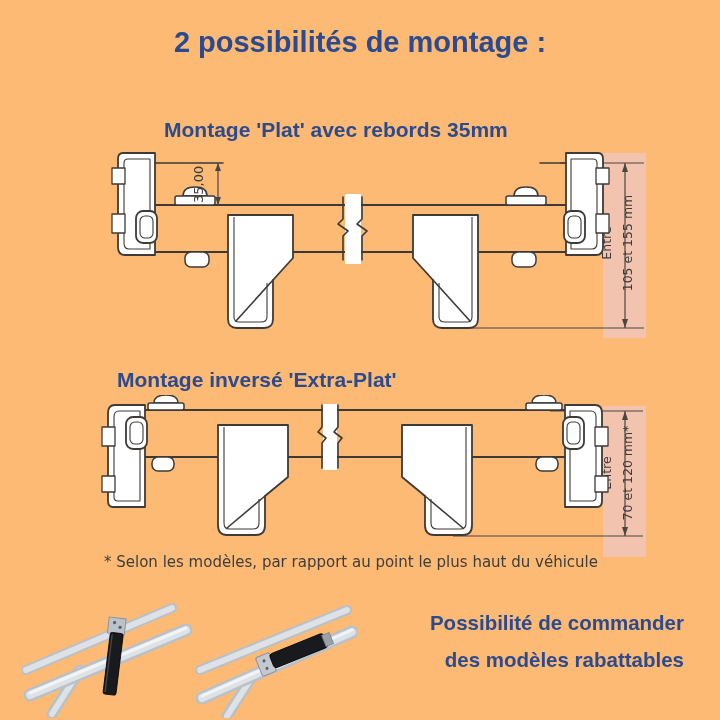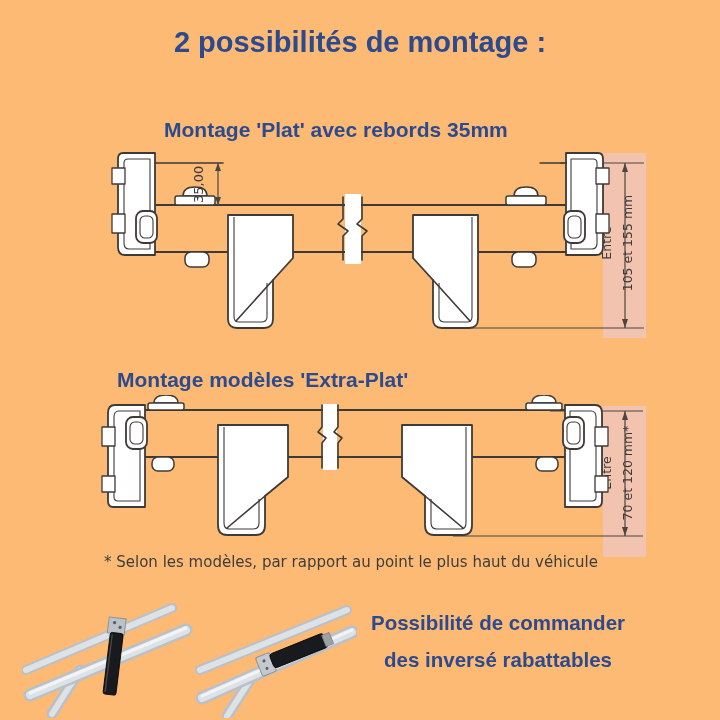--- a/index.html
+++ b/index.html
@@ -9,21 +9,21 @@
          font-size:29px;font-weight:bold;color:#2c4a8e;}
   .sec-heading{position:absolute;left:117px;font-size:21px;font-weight:bold;color:#2c4a8e;}
   .sec-heading.flat{top:118px;margin-left:47px;}
   .sec-heading.inverse{top:368px;}
   svg.diagram{position:absolute;display:block;}
   #svg1{left:95px;top:148px;}
   #svg2{left:90px;top:395px;}
   #photos{left:22px;top:600px;}
   .footnote{position:absolute;left:104px;top:553px;
             font-family:"DejaVu Sans",sans-serif;font-size:15px;color:#3d3d3d;}
-  .option{position:absolute;left:340px;top:604px;width:316px;text-align:center;
+  .option{position:absolute;left:368px;top:604px;width:316px;text-align:right;
           color:#2c4a8e;font-weight:bold;font-size:20.5px;line-height:37px;}
   
   .ln{stroke:#3e3a37;stroke-width:1.8;fill:none;stroke-linejoin:round;stroke-linecap:round;}
   .lnf{stroke:#3e3a37;stroke-width:1.8;fill:#fff;stroke-linejoin:round;}
   .thin{stroke:#3e3a37;stroke-width:1.1;fill:none;stroke-linejoin:round;}
   .dim{stroke:#4a4642;stroke-width:1.2;fill:none;}
   .arr{fill:#4a4642;stroke:none;}
   .band{fill:#f2c4b0;}
   text.bandlabel{font-family:"DejaVu Sans",sans-serif;font-size:12.5px;fill:#3a3a3a;}
   text.dimlabel{font-family:"DejaVu Sans",sans-serif;font-size:13px;fill:#3a3a3a;}
@@ -106,21 +106,21 @@
     <line class="ln" style="stroke-width:1.5" x1="60" y1="15" x2="128" y2="15"></line>
     <line class="ln" style="stroke-width:1.5" x1="445" y1="15" x2="471" y2="15"></line>
     <g>
       <line class="dim" x1="123" y1="15" x2="123" y2="57"></line>
       <polygon class="arr" points="123,15 120,23 126,23"></polygon>
       <polygon class="arr" points="123,57 120,49 126,49"></polygon>
       <text class="dimlabel" transform="translate(108,55) rotate(-90)" text-anchor="start">35,00</text>
     </g>
   </svg>
 
-  <div class="sec-heading inverse">Montage modèles 'Extra-Plat'</div>
+  <div class="sec-heading inverse">Montage inversé 'Extra-Plat'</div>
 
   <svg id="svg2" class="diagram" width="570" height="178" viewBox="0 0 570 178">
     <rect class="band" x="513" y="11" width="43" height="151"></rect>
     <g>
       <line class="dim" x1="460" y1="16" x2="553" y2="16"></line>
       <line class="dim" x1="363" y1="141" x2="553" y2="141"></line>
       <line class="dim" x1="535" y1="16" x2="535" y2="141"></line>
       <polygon class="arr" points="535,16 532,25 538,25"></polygon>
       <polygon class="arr" points="535,141 532,132 538,132"></polygon>
     </g>
@@ -179,16 +179,16 @@
         <circle cx="-7" cy="-4" r="1.5" fill="#5a5e63"></circle>
         <circle cx="-7" cy="4" r="1.5" fill="#5a5e63"></circle>
         <rect x="0" y="-8" width="58" height="15" rx="3" fill="#191a1d" stroke="#000" stroke-width="0.8"></rect>
         <rect x="56" y="-6" width="8" height="12" fill="#9ba1a8" stroke="#7d838a" stroke-width="0.8"></rect>
       </g>
     </g>
   </svg>
 
   <div class="option">
     <div>Possibilité de commander</div>
-    <div>des inversé rabattables</div>
+    <div>des modèles rabattables</div>
   </div>
 
 </div>
 
 </body></html>

